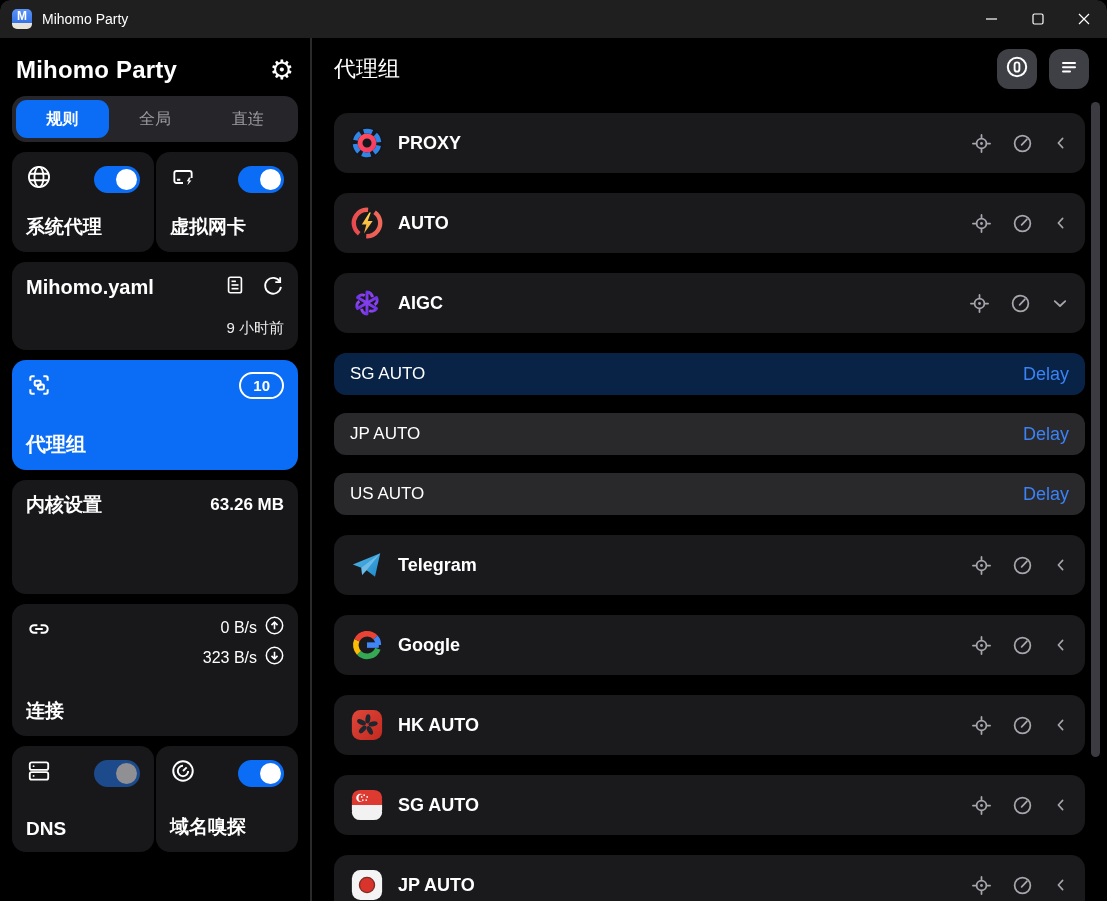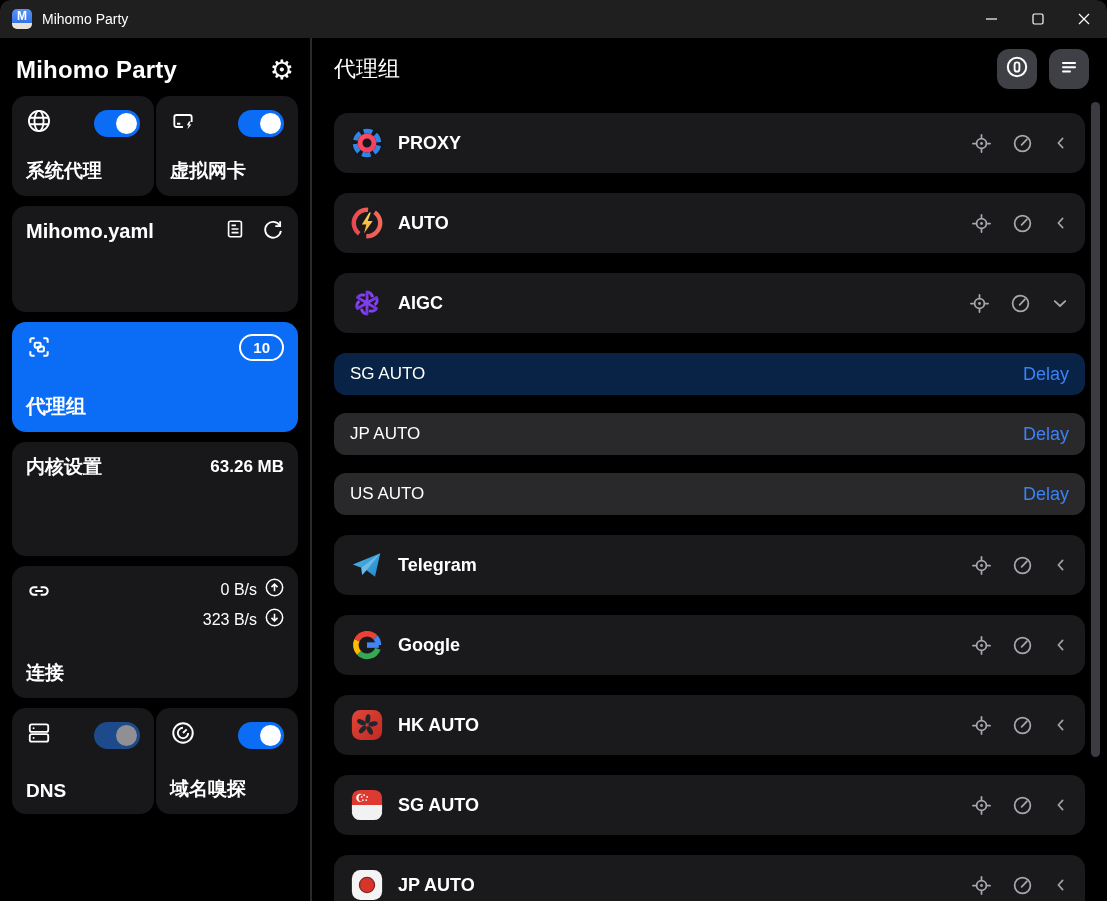--- a/index.html
+++ b/index.html
@@ -41,21 +41,21 @@
   .tc-top { display:flex; align-items:center; justify-content:space-between; }
   .card-label { font-size:19px; font-weight:bold; color:#fff; }
 
   .switch { width:46px; height:27px; border-radius:14px; background:#3a3a3f; position:relative; flex:none; }
   .switch .thumb { position:absolute; width:21px; height:21px; border-radius:50%; background:#fff; top:3px; left:3px; }
   .switch.on { background:var(--accent,#0b6df6); }
   .switch.on .thumb { left:auto; right:3px; }
   .switch.on.muted { background:#1d4a8a; }
   .switch.on.muted .thumb { background:#8f8f94; }
 
-  .profile-card { height:106px; display:flex; flex-direction:column; }
+  .profile-card { height:88px; display:flex; flex-direction:column; }
   .pc-row1 { display:flex; align-items:center; justify-content:space-between; }
   .pc-name { font-size:20px; font-weight:bold; }
   .pc-icons { display:flex; gap:16px; align-items:center; }
   .pc-updated { margin-top:auto; text-align:right; font-size:15px; color:#ededed; }
 
   .nav-card { height:110px; background:var(--accent,#0b6df6); display:flex; flex-direction:column; }
   .nc-top { display:flex; align-items:flex-start; justify-content:space-between; }
   .badge-pill { border:2px solid #fff; border-radius:999px; padding:3px 12px; font-size:15px;
                 font-weight:bold; color:#fff; }
   .nc-label { margin-top:auto; font-size:20px; font-weight:bold; }
@@ -124,20 +124,25 @@
 
   <div class="body">
 
     <div class="sidebar">
 
       <div class="side-header">
         <div class="side-title">Mihomo Party</div>
         <div class="gear-btn">⚙</div>
       </div>
 
+      <div class="tabbar">
+        <div class="tab active">规则</div>
+        <div class="tab">全局</div>
+        <div class="tab">直连</div>
+      </div>
 
       <div class="grid2">
         <div class="card toggle-card">
           <div class="tc-top">
             <span>
               <svg width="26" height="26" viewBox="0 0 24 24" fill="none" stroke="#fff" stroke-width="1.7">
                 <circle cx="12" cy="12" r="9.3"></circle>
                   <ellipse cx="12" cy="12" rx="4.2" ry="9.3"></ellipse>
                 <line x1="3" y1="9" x2="21" y2="9"></line>
                   <line x1="3" y1="15" x2="21" y2="15"></line>
@@ -180,20 +185,21 @@
               </svg>
             </span>
             <span>
               <svg width="22" height="22" viewBox="0 0 24 24" fill="none" stroke="#fff" stroke-width="2">
                 <path d="M19.5 8.5 A8.6 8.6 0 1 0 20.6 14"></path>
                 <path d="M19.8 3.5 V8.8 H14.5" stroke-width="2" fill="none"></path>
               </svg>
             </span>
           </div>
         </div>
+        <div class="pc-updated">9 小时前</div>
       </div>
 
       <div class="card nav-card">
         <div class="nc-top">
           <span>
             <svg width="26" height="26" viewBox="0 0 24 24" fill="none" stroke="#fff" stroke-width="1.9">
               <path d="M4 8 V5.5 A1.5 1.5 0 0 1 5.5 4 H8"></path>
               <path d="M16 4 H18.5 A1.5 1.5 0 0 1 20 5.5 V8"></path>
               <path d="M20 16 V18.5 A1.5 1.5 0 0 1 18.5 20 H16"></path>
               <path d="M8 20 H5.5 A1.5 1.5 0 0 1 4 18.5 V16"></path>

